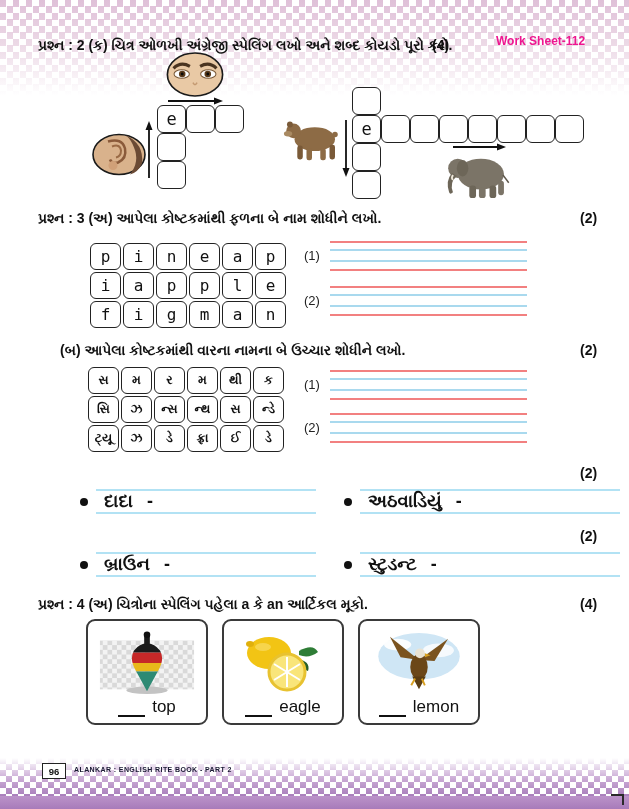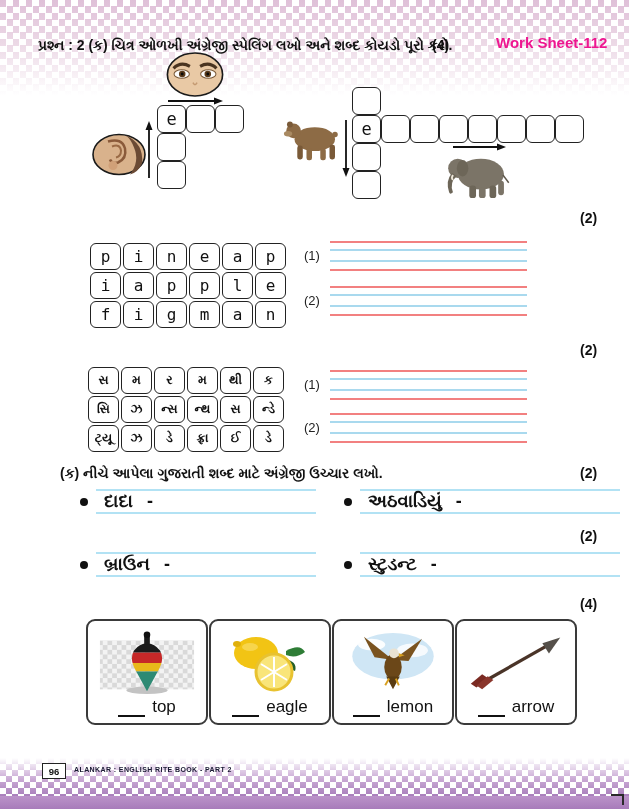--- a/index.html
+++ b/index.html
@@ -14,21 +14,21 @@
     background-image:conic-gradient(#ffffff 0 25%, transparent 0 50%, #ffffff 0 75%, transparent 0),
                      linear-gradient(to top,#a97fbb 0%,#caaad5 45%,#ffffff 100%);
     background-size:12px 12px,100% 100%;}
   .band-bottom-solid{position:absolute;left:0;bottom:0;right:0;height:13px;
     background:linear-gradient(to bottom,#bb93c9,#a87bba);}
   .corner-mark{position:absolute;right:5px;bottom:4px;width:11px;height:9px;
     border-right:2.5px solid #2a2a2a;border-top:2.5px solid #2a2a2a;}
   
   .qhead{position:absolute;font-size:14px;font-weight:bold;white-space:nowrap;}
   .marks{position:absolute;left:580px;font-size:14px;font-weight:bold;}
-  .wsheet{position:absolute;left:496px;top:34px;font-size:15px;font-weight:bold;color:#ee1690;}
+  .wsheet{position:absolute;left:496px;top:34px;font-size:12px;font-weight:bold;color:#ee1690;}
   
   .cw{position:absolute;width:29px;height:28px;background:#fff;border:1.7px solid #222;
       border-radius:6px;box-sizing:border-box;display:flex;align-items:center;justify-content:center;
       font-family:"DejaVu Sans Mono",monospace;font-size:17px;color:#111;}
   .photo{position:absolute;}
   .photo svg{display:block;width:100%;height:100%;}
   .cw-arrow{position:absolute;}
   
   .lgrid{position:absolute;display:grid;grid-template-columns:repeat(6,31px);gap:2px;}
   .lcell,.gcell{height:27px;background:#fff;border:1.6px solid #222;border-radius:6px;
@@ -41,21 +41,21 @@
   .l.red{background:#f28080;}
   .l.blue{background:#a9d9ee;}
   .rlabel{position:absolute;left:-26px;top:7px;font-size:13px;color:#222;}
   
   .bitem{position:absolute;height:21px;border-top:2px solid #b2e2f4;border-bottom:2px solid #b2e2f4;
       display:flex;align-items:center;gap:14px;padding-left:8px;box-sizing:content-box;}
   .bdot{position:absolute;left:-16px;top:7px;width:8px;height:8px;border-radius:50%;background:#111;}
   .bword{font-size:18px;font-weight:bold;white-space:pre;}
   .bdash{font-size:18px;font-weight:bold;}
   
-  .pic-row{position:absolute;left:86px;top:619px;display:flex;gap:1px;border-radius:31px;}
+  .pic-row{position:absolute;left:86px;top:619px;display:flex;gap:14px;border-radius:31px;}
   .pic-box{width:122px;height:106px;border:2px solid #3a3a3a;border-radius:9px;background:#fff;
       box-sizing:border-box;display:flex;flex-direction:column;align-items:center;justify-content:flex-end;
       padding-bottom:6px;}
   .pic-box svg{display:block;margin:4px auto 2px auto;}
   .pic-label{display:flex;align-items:flex-end;gap:7px;font-size:17px;color:#111;}
   .ablank{display:inline-block;width:27px;height:13px;border-bottom:2px solid #111;}
   
   .pagenum{position:absolute;left:42px;top:763px;width:22px;height:14px;border:1.4px solid #222;
       background:#fff;display:flex;align-items:center;justify-content:center;
       font-size:9.5px;font-weight:bold;z-index:3;}
@@ -152,20 +152,21 @@
       <ellipse cx="19" cy="19" rx="6" ry="8.5" fill="#6d6658"></ellipse>
       <rect x="26" y="37" width="7" height="13" rx="3" fill="#6d6658"></rect>
       <rect x="36" y="39" width="7" height="11" rx="3" fill="#7b7467"></rect>
       <rect x="47" y="37" width="7" height="13" rx="3" fill="#6d6658"></rect>
       <rect x="56" y="32" width="6" height="15" rx="3" fill="#7b7467"></rect>
       <line x1="61" y1="26" x2="67" y2="34" stroke="#5d564a" stroke-width="1.5"></line>
       <path d="M9,26 Q7,29 9,31" stroke="#efe8da" stroke-width="2" fill="none"></path>
     </svg>
   </div>
 
+  <div class="qhead" style="left:38px;top:210px">પ્રશ્ન : 3 (અ) આપેલા કોષ્ટકમાંથી ફળના બે નામ શોધીને લખો.</div>
   <div class="marks" style="top:210px">(2)</div>
 
   <div class="lgrid" style="left:90px;top:243px">
     <div class="lcell">p</div>
     <div class="lcell">i</div>
     <div class="lcell">n</div>
     <div class="lcell">e</div>
     <div class="lcell">a</div>
     <div class="lcell">p</div>
     <div class="lcell">i</div>
@@ -190,20 +191,21 @@
     <i class="l red" style="top:28px"></i>
   </div>
   <div class="ruled" style="left:330px;top:286px">
     <span class="rlabel">(2)</span>
     <i class="l red" style="top:0"></i>
     <i class="l blue" style="top:8px"></i>
     <i class="l blue" style="top:19px"></i>
     <i class="l red" style="top:28px"></i>
   </div>
 
+  <div class="qhead" style="left:60px;top:342px">(બ) આપેલા કોષ્ટકમાંથી વારના નામના બે ઉચ્ચાર શોધીને લખો.</div>
   <div class="marks" style="top:342px">(2)</div>
 
   <div class="lgrid" style="left:88px;top:367px">
     <div class="gcell">સ</div>
     <div class="gcell">મ</div>
     <div class="gcell">ર</div>
     <div class="gcell">મ</div>
     <div class="gcell">થી</div>
     <div class="gcell">ક</div>
     <div class="gcell">સિ</div>
@@ -228,21 +230,20 @@
     <i class="l red" style="top:28px"></i>
   </div>
   <div class="ruled" style="left:330px;top:413px">
     <span class="rlabel">(2)</span>
     <i class="l red" style="top:0"></i>
     <i class="l blue" style="top:8px"></i>
     <i class="l blue" style="top:19px"></i>
     <i class="l red" style="top:28px"></i>
   </div>
 
-  <div class="qhead" style="left:60px;top:465px">(ક) નીચે આપેલા ગુજરાતી શબ્દ માટે અંગ્રેજી ઉચ્ચાર લખો.</div>
   <div class="marks" style="top:465px">(2)</div>
   <div class="bitem" style="left:96px;top:489px;width:212px">
     <span class="bdot"></span>
     <span class="bword">દાદા</span>
     <span class="bdash">-</span>
   </div>
   <div class="bitem" style="left:360px;top:489px;width:252px">
     <span class="bdot"></span>
     <span class="bword">અઠવાડિયું</span>
     <span class="bdash">-</span>
@@ -253,20 +254,21 @@
     <span class="bdot"></span>
     <span class="bword">બ્રાઉન</span>
     <span class="bdash">-</span>
   </div>
   <div class="bitem" style="left:360px;top:552px;width:252px">
     <span class="bdot"></span>
     <span class="bword">સ્ટુડન્ટ</span>
     <span class="bdash">-</span>
   </div>
 
+  <div class="qhead" style="left:38px;top:596px">પ્રશ્ન : 4 (અ) ચિત્રોના સ્પેલિંગ પહેલા  a કે an આર્ટિકલ મૂકો.</div>
   <div class="marks" style="top:596px">(4)</div>
 
   <div class="pic-row">
     <div class="pic-box">
       <svg width="104" height="64" viewBox="0 0 104 68">
         <defs>
           <pattern id="chk1" width="10" height="10" patternUnits="userSpaceOnUse">
             <rect width="10" height="10" fill="#f3f3f3"></rect>
             <rect width="5" height="5" fill="#d9d9d9"></rect>
               <rect x="5" y="5" width="5" height="5" fill="#d9d9d9"></rect>
@@ -325,29 +327,17 @@
         <circle cx="47" cy="23" r="5" fill="#e9e2d2"></circle>
         <polygon points="52,23 58,25 52,27" fill="#d8a020"></polygon>
         <line x1="42" y1="49" x2="38" y2="56" stroke="#d8a020" stroke-width="2"></line>
         <line x1="49" y1="49" x2="52" y2="56" stroke="#d8a020" stroke-width="2"></line>
       </svg>
       <div class="pic-label">
         <span class="ablank"></span>
         <span>lemon</span>
       </div>
     </div>
-    <div class="pic-box">
-      <svg width="104" height="64" viewBox="0 0 104 68">
-        <line x1="14" y1="56" x2="88" y2="14" stroke="#4a3428" stroke-width="3.5"></line>
-        <polygon points="99,7 80,13 87,24" fill="#55504a"></polygon>
-        <polygon points="10,60 22,50 16,46 4,56" fill="#7a2a22"></polygon>
-        <polygon points="16,62 28,52 22,48 10,58" fill="#8a362c"></polygon>
-      </svg>
-      <div class="pic-label">
-        <span class="ablank"></span>
-        <span>arrow</span>
-      </div>
-    </div>
   </div>
 
   <div class="pagenum">96</div>
   <div class="booktitle">ALANKAR : ENGLISH RITE BOOK - PART 2</div>
 </div>
 
 </body></html>

